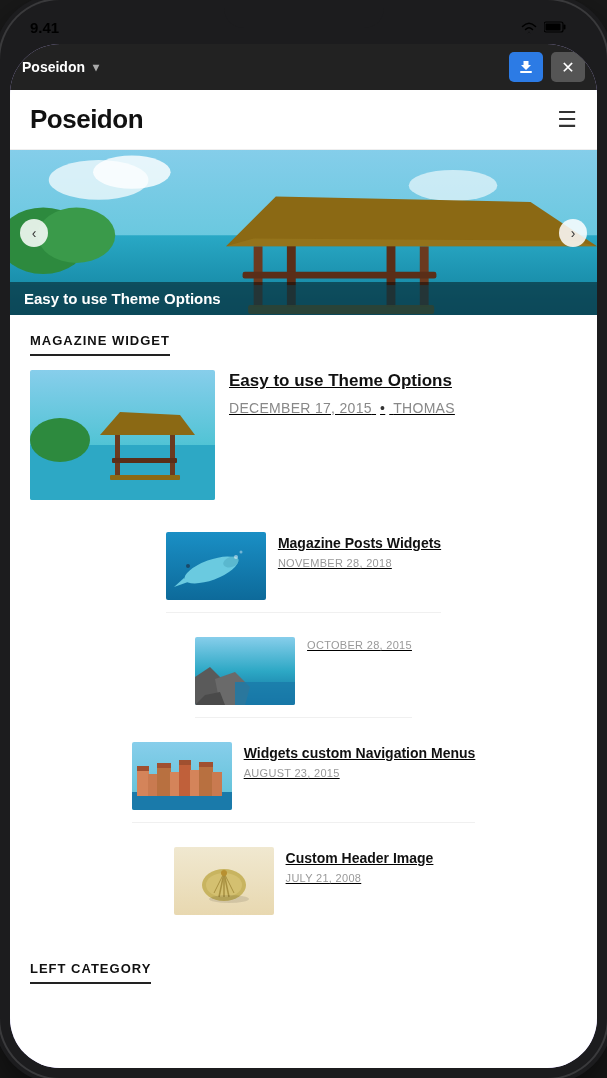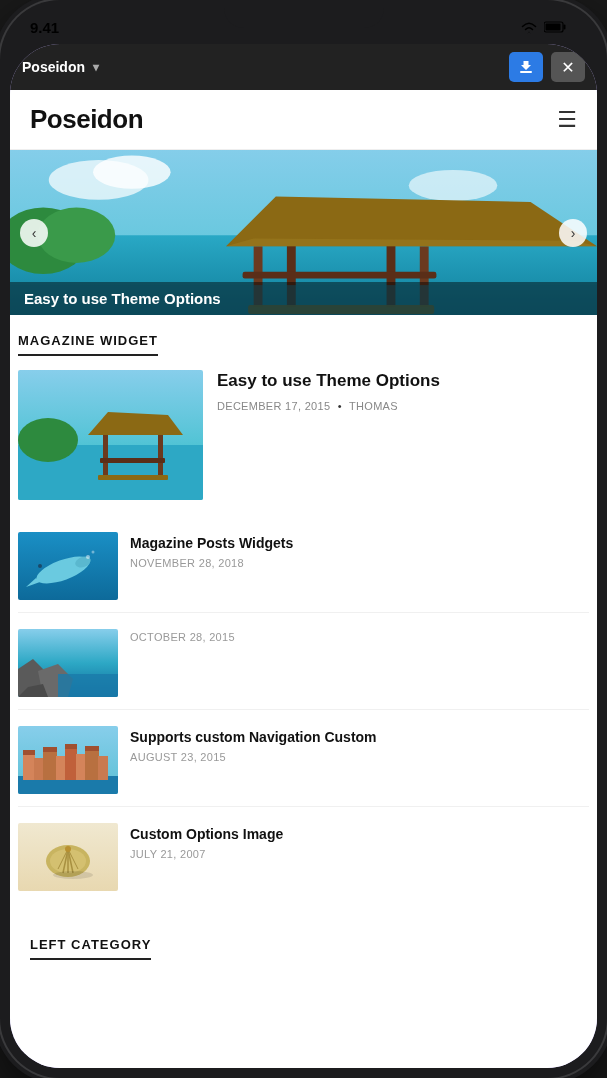--- a/index.html
+++ b/index.html
@@ -208,21 +208,22 @@
       font-size: 14px;
       color: #333;
       cursor: pointer;
     }
 
     .slider-prev { left: 10px; }
     .slider-next { right: 10px; }
 
     
     .magazine-section {
-      padding: 16px 8px;
+      padding: 16px 20px;
+      text-decoration: underline;
     }
 
     .section-title {
       font-size: 13px;
       font-weight: 800;
       color: #111;
       letter-spacing: 1px;
       text-transform: uppercase;
       border-bottom: 2px solid #222;
       padding-bottom: 6px;
@@ -256,35 +257,36 @@
 
     .featured-title {
       font-size: 17px;
       font-weight: 700;
       color: #111;
       line-height: 1.3;
       margin-bottom: 8px;
     }
 
     .post-meta {
-      font-size: 11px;
+      font-size: 14px;
       color: #888;
       letter-spacing: 0.3px;
     }
 
     .post-meta .dot {
       margin: 0 4px;
       color: #333;
     }
 
     
     .post-list {
       display: flex;
       flex-direction: column;
-      gap: 4px;
+      gap: 12px;
+      align-items: center;
     }
 
     .list-post {
       display: flex;
       gap: 12px;
       padding: 12px 0;
       border-bottom: 1px solid #f0f0f0;
       align-items: flex-start;
     }
 
@@ -537,21 +539,21 @@
                 <rect x="67" y="24" width="14" height="30" fill="#b87040"></rect>
                 <rect x="80" y="30" width="10" height="24" fill="#c97a50"></rect>
 
                 <rect x="5" y="24" width="12" height="5" fill="#a05030"></rect>
                 <rect x="25" y="21" width="14" height="5" fill="#a05030"></rect>
                 <rect x="47" y="18" width="12" height="5" fill="#a05030"></rect>
                 <rect x="67" y="20" width="14" height="5" fill="#a05030"></rect>
               </svg>
             </div>
             <div class="list-content">
-              <div class="list-title">Supports custom Navigation Custom</div>
+              <div class="list-title">Widgets custom Navigation Menus</div>
               <div class="list-date">AUGUST 23, 2015</div>
             </div>
           </div>
 
           <div class="list-post" style="border-bottom:none">
             <div class="list-img">
               <svg width="100" height="68" viewBox="0 0 100 68">
                 <defs>
                   <linearGradient id="sand3" x1="0%" y1="0%" x2="0%" y2="100%">
                     <stop offset="0%" style="stop-color:#f0e8d0"></stop>
@@ -568,22 +570,22 @@
                 <line x1="50" y1="26" x2="55" y2="50" stroke="#a89040" stroke-width="1.5"></line>
                 <line x1="50" y1="26" x2="40" y2="46" stroke="#a89040" stroke-width="1"></line>
                 <line x1="50" y1="26" x2="60" y2="46" stroke="#a89040" stroke-width="1"></line>
 
                 <circle cx="50" cy="26" r="3" fill="#b89030"></circle>
 
                 <ellipse cx="55" cy="52" rx="20" ry="4" fill="rgba(0,0,0,0.1)"></ellipse>
               </svg>
             </div>
             <div class="list-content">
-              <div class="list-title">Custom Options Image</div>
-              <div class="list-date">JULY 21, 2007</div>
+              <div class="list-title">Custom Header Image</div>
+              <div class="list-date">JULY 21, 2008</div>
             </div>
           </div>
 
         </div>
       </div>
 
       <div class="left-category">
         <div class="section-title">LEFT CATEGORY</div>
       </div>
 

